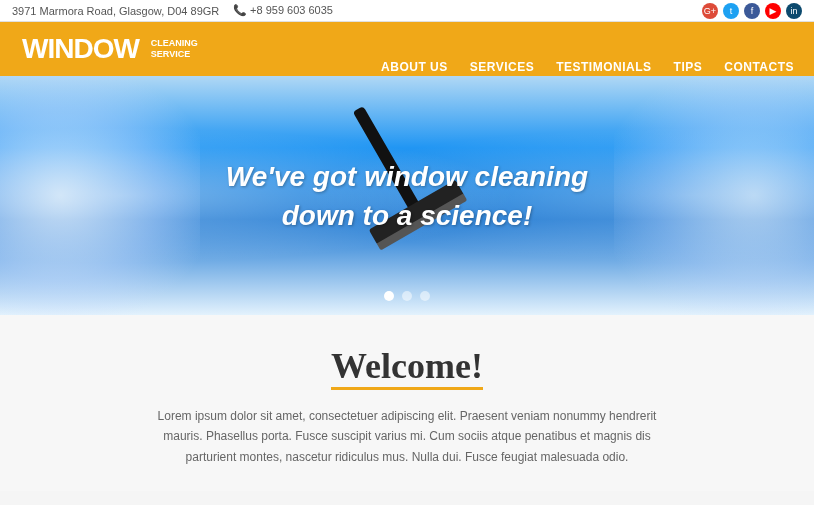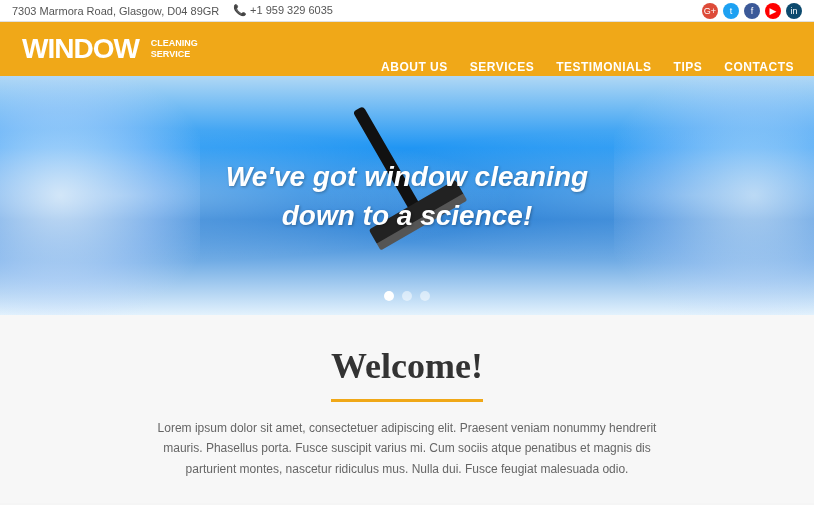--- a/index.html
+++ b/index.html
@@ -139,39 +139,39 @@
     .welcome-title {
       font-size: 36px;
       font-weight: 700;
       color: #333;
       margin-bottom: 16px;
       font-family: Georgia, serif;
     }
     .welcome-underline {
       display: inline-block;
       border-bottom: 3px solid #f0a818;
-      padding-bottom: 12px;
+      padding-bottom: 0;
     }
     .welcome-text {
       font-size: 12px;
       color: #666;
       line-height: 1.7;
       max-width: 520px;
       margin: 0 auto;
     }
   </style>
 </head>
 <body>
 
 <div class="top-bar">
   <div class="top-bar-left">
-    <span>7303 Marmora Road, Glasgow, D04 89GR</span>
+    <span>3971 Marmora Road, Glasgow, D04 89GR</span>
     <span>
       <span>📞</span>
-      <span>+1 959 329 6035</span>
+      <span>+8 959 603 6035</span>
     </span>
   </div>
   <div class="top-bar-right">
     <span class="social-icon si-gp">G+</span>
     <span class="social-icon si-tw">t</span>
     <span class="social-icon si-fb">f</span>
     <span class="social-icon si-yt">▶</span>
     <span class="social-icon si-li">in</span>
   </div>
 </div>

